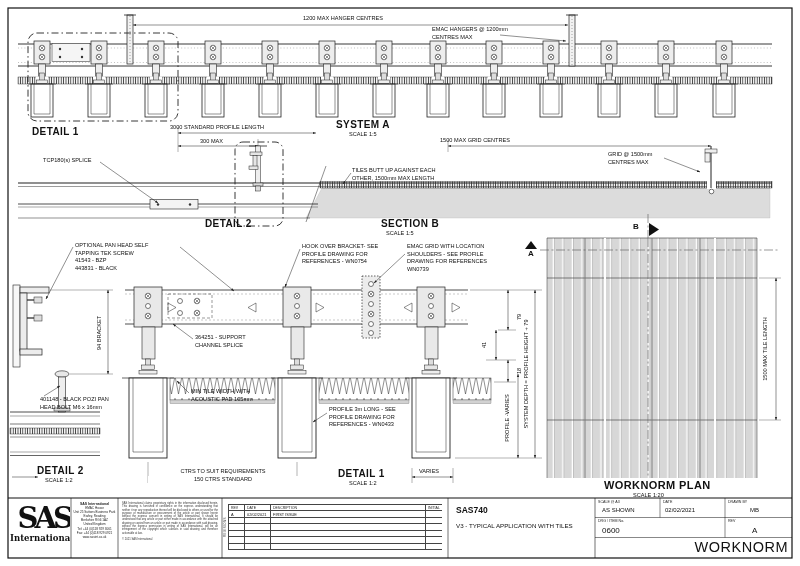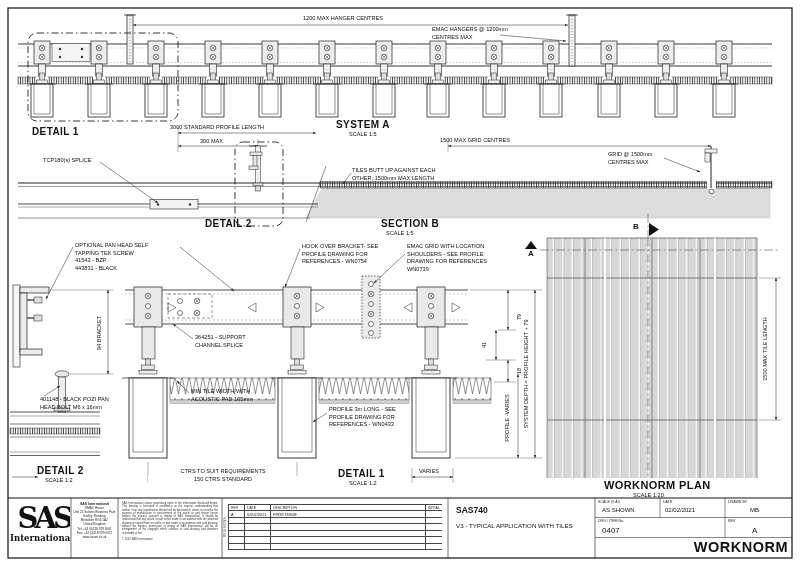--- a/index.html
+++ b/index.html
@@ -511,18 +511,18 @@
   </div>
   <div class="tb-big" style="left:456px;top:505px">SAS740</div>
   <div class="tb-val" style="left:456px;top:522px;font-size:6.2px">V3 - TYPICAL APPLICATION WITH TILES</div>
   <div class="tb-lbl" style="left:598px;top:500px">SCALE @ A3</div>
   <div class="tb-val" style="left:602px;top:507px">AS SHOWN</div>
   <div class="tb-lbl" style="left:663px;top:500px">DATE</div>
   <div class="tb-val" style="left:665px;top:507px">02/02/2021</div>
   <div class="tb-lbl" style="left:728px;top:500px">DRAWN BY</div>
   <div class="tb-val" style="left:750px;top:507px">MB</div>
   <div class="tb-lbl" style="left:598px;top:519px">DRG / ITEM No.</div>
-  <div class="tb-val" style="left:602px;top:526px;font-size:8px">0407</div>
+  <div class="tb-val" style="left:602px;top:526px;font-size:8px">0600</div>
   <div class="tb-lbl" style="left:728px;top:519px">REV</div>
   <div class="tb-val" style="left:752px;top:526px;font-size:8px">A</div>
-  <div class="tb" style="left:598px;top:539px;width:190px;height:18px;text-align:right;font-size:14.5px;font-weight:700;letter-spacing:.5px">WORKNORM</div>
+  <div class="tb" style="left:598px;top:539px;width:190px;height:18px;text-align:right;font-size:14.5px;font-weight:400;letter-spacing:.5px">WORKNORM</div>
 
 </div>
 
 </body></html>

